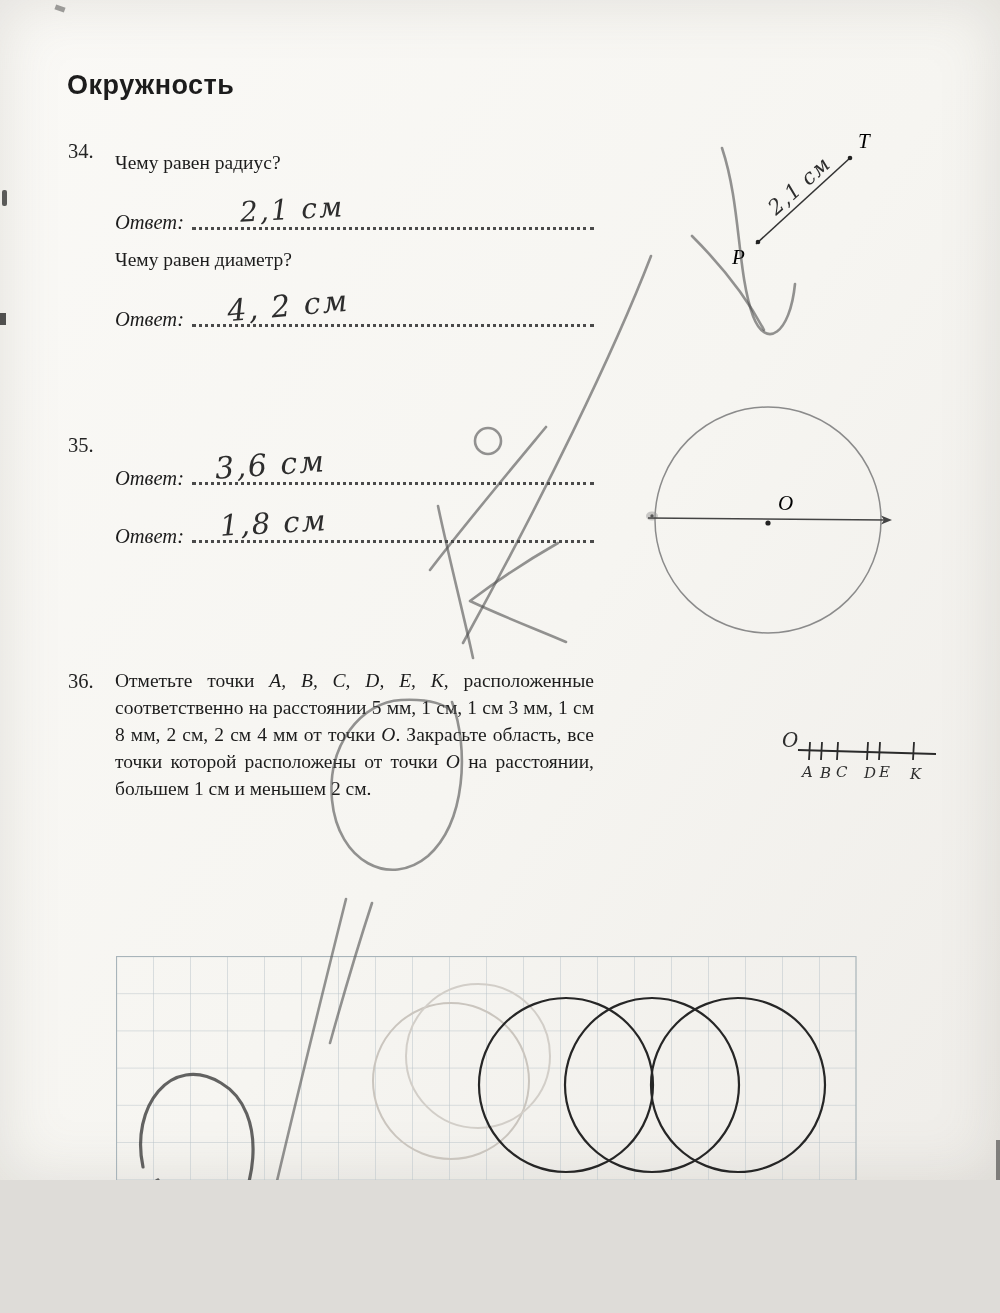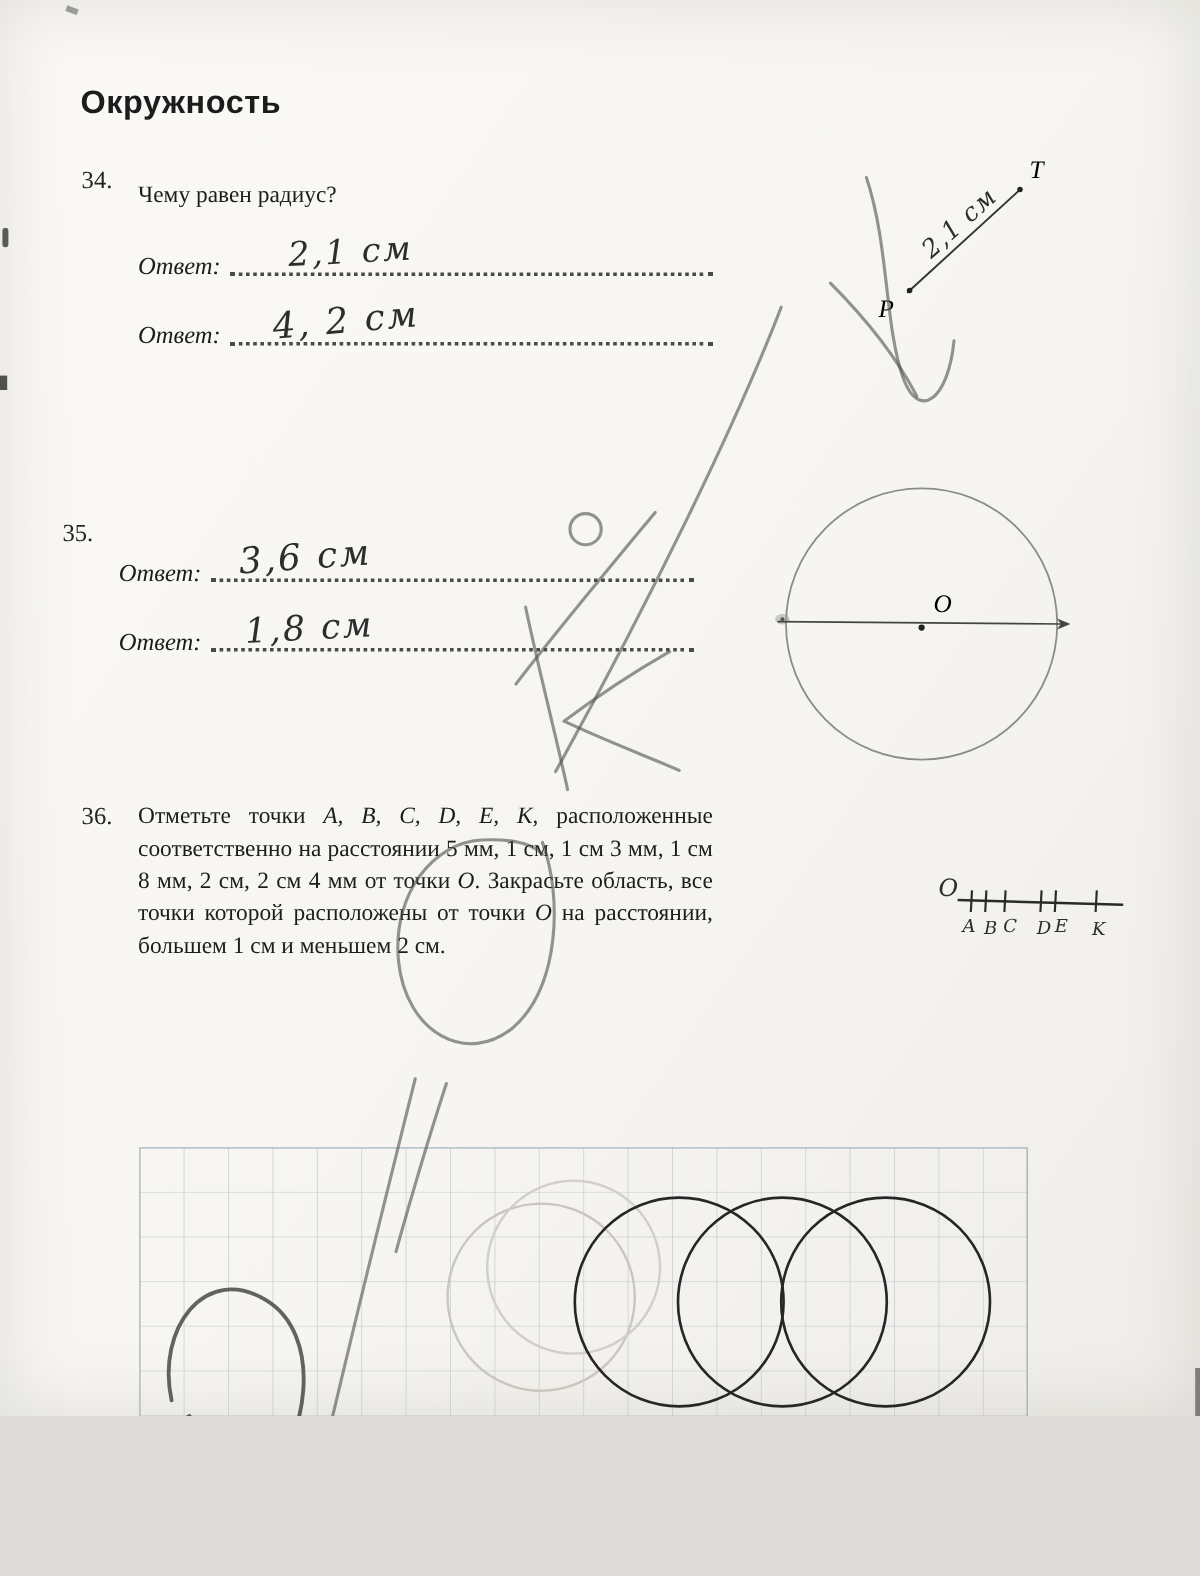--- a/index.html
+++ b/index.html
@@ -43,38 +43,39 @@
 
   <div class="ex" style="left:68px;top:138px;width:526px;">
     <span class="exnum">34.</span>
     <div class="extext">
       <p class="q">Чему равен радиус?</p>
       <div class="answer-row">
         <span class="alabel">Ответ:</span>
         <span class="dots"></span>
         <span class="hand hand-answer" style="left:125px;">2,1 см</span>
       </div>
+      <p class="q">Чему равен диаметр?</p>
       <div class="answer-row">
         <span class="alabel">Ответ:</span>
         <span class="dots"></span>
         <span class="hand hand-answer" style="left:112px;font-size:30px;transform:rotate(-5deg);">4, 2 см</span>
       </div>
     </div>
   </div>
 
   <svg class="fig" style="left:698px;top:112px;" width="240" height="250">
     <line x1="152" y1="46" x2="58" y2="132" stroke="#333" stroke-width="1.6"></line>
     <circle cx="152" cy="46" r="2.3" fill="#222"></circle>
     <circle cx="60" cy="130" r="2.3" fill="#222"></circle>
     <text x="160" y="36" class="var" font-size="21">T</text>
     <text x="34" y="152" class="var" font-size="21">P</text>
     <text transform="translate(78,104) rotate(-42)" class="hand-svg" font-size="21">2,1 см</text>
   </svg>
 
-  <div class="ex" style="left:52px;top:432px;width:526px;">
+  <div class="ex" style="left:68px;top:432px;width:526px;">
     <span class="exnum">35.</span>
     <div class="extext">
       <div class="answer-row">
         <span class="alabel">Ответ:</span>
         <span class="dots"></span>
         <span class="hand hand-answer" style="left:100px;font-size:30px;transform:rotate(-4deg);">3,6 см</span>
       </div>
       <div class="answer-row">
         <span class="alabel">Ответ:</span>
         <span class="dots"></span>

